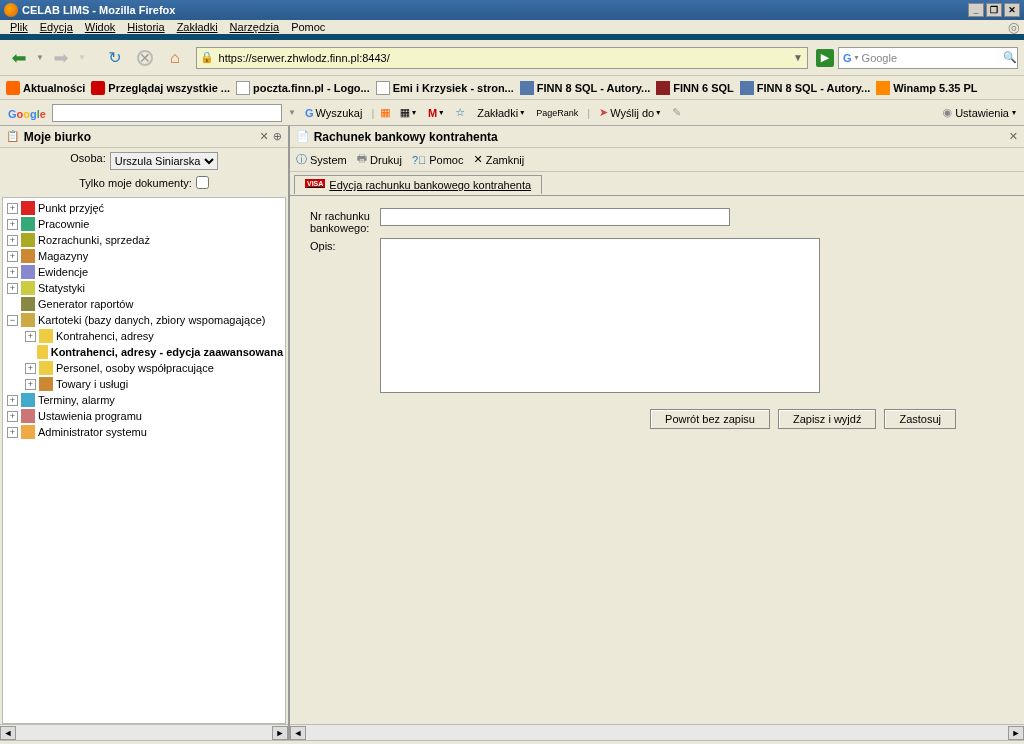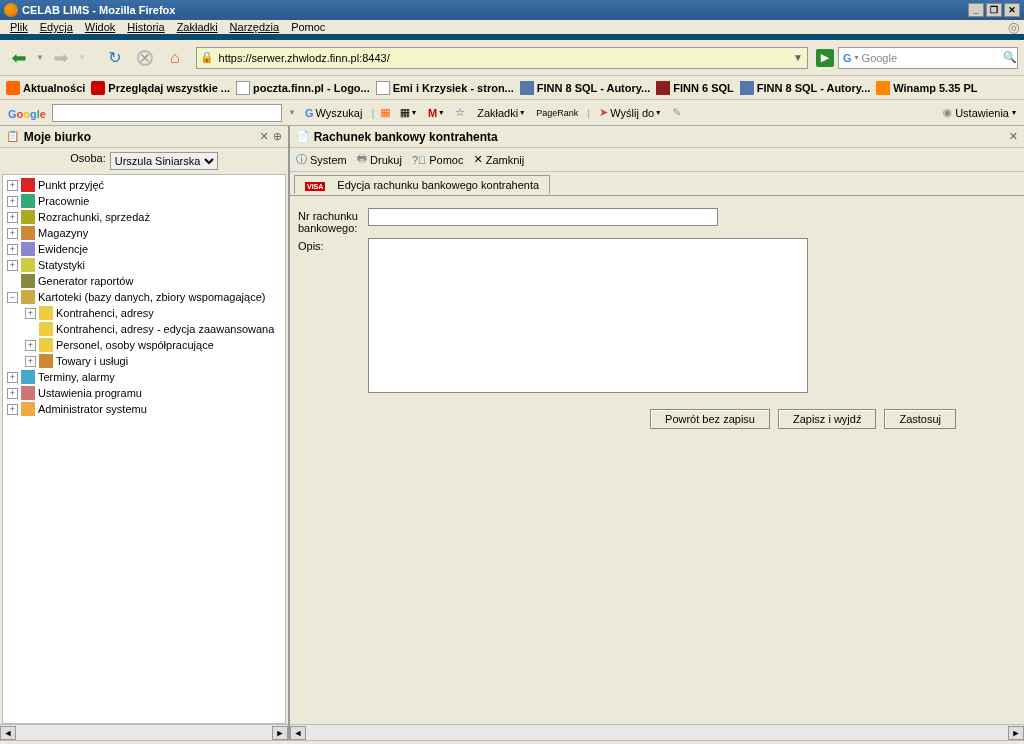--- a/index.html
+++ b/index.html
@@ -45,32 +45,32 @@
 .panel-header .pname { font-weight: bold; font-size: 12px; }
 .panel-header .picons { margin-left: auto; display: flex; gap: 4px; color: #666; }
 .osoba-row { display: flex; align-items: flex-start; justify-content: center; padding: 4px 6px; gap: 4px; }
 .osoba-row select { border: 1px solid #999; font-size: 11px; height: 18px; }
 .tylko-row { display: flex; align-items: center; justify-content: center; padding: 2px 6px 8px; gap: 4px; }
 .tree { flex: 1; background: #fff; border: 1px solid #bbb; margin: 0 2px; overflow: hidden; font-size: 11px; padding: 2px 0; }
 .tree-item { display: flex; align-items: center; height: 16px; padding: 0 2px; white-space: nowrap; cursor: default; }
 .tree-item .exp { width: 11px; height: 11px; border: 1px solid #999; display: inline-flex; align-items: center; justify-content: center; font-size: 9px; margin-right: 3px; background: #fff; line-height: 1; color: #555; }
 .tree-item .noexp { width: 11px; display: inline-block; margin-right: 3px; }
 .tree-item .ticon { width: 14px; height: 14px; margin-right: 3px; display: inline-block; }
-.tree-item.bold { font-weight: normal; }
+.tree-item.bold { font-weight: bold; }
 .tree-item.l1 { padding-left: 4px; }
 .tree-item.l2 { padding-left: 22px; }
 .right-panel { flex: 1; background: #ece9d8; display: flex; flex-direction: column; position: relative; }
 .rp-header { height: 22px; display: flex; align-items: center; padding: 0 6px; border-bottom: 1px solid #c8c5b8; }
 .rp-header .picons { margin-left: auto; }
 .rp-toolbar { height: 24px; display: flex; align-items: center; padding: 0 6px; gap: 10px; border-bottom: 1px solid #c8c5b8; }
 .rp-toolbar .tbtn { display: flex; align-items: center; gap: 3px; cursor: default; }
 .rp-tab { height: 24px; display: flex; align-items: center; border-bottom: 1px solid #999; }
-.rp-tab .tab { background: #ece9d8; border: 1px solid #999; border-bottom: none; padding: 3px 10px; display: flex; align-items: flex-end; gap: 12px; margin-left: 4px; position: relative; top: 1px; }
+.rp-tab .tab { background: #ece9d8; border: 1px solid #999; border-bottom: none; padding: 3px 10px; display: flex; align-items: flex-start; gap: 4px; margin-left: 4px; position: relative; top: 1px; text-decoration: underline; }
 .rp-tab .tab .visa { background: #c00; color: #fff; font-size: 7px; padding: 1px 2px; font-weight: bold; }
-.form-area { padding: 12px 8px; }
+.form-area { padding: 12px 8px; margin-left: 12px; }
 .form-row { display: flex; align-items: flex-start; margin-bottom: 4px; }
 .form-row label { width: 70px; font-size: 11px; padding-top: 2px; }
 .form-row input[type=text] { border: 1px solid #888; height: 18px; background: #fff; font-size: 11px; padding: 0 2px; }
 .form-row textarea { border: 1px solid #888; background: #fff; font-size: 11px; padding: 2px; resize: none; }
 .btn-row { display: flex; justify-content: flex-end; gap: 8px; padding: 12px 60px 0 0; }
 .btn-row button { background: #ece9d8; border: 1px solid #888; padding: 3px 14px; font-size: 11px; box-shadow: 1px 1px 0 #fff inset; }
 .h-scroll { height: 16px; background: #ece9d8; border-top: 1px solid #bbb; display: flex; align-items: center; }
 .h-scroll .arrow { width: 16px; height: 14px; background: #ddd; border: 1px solid #999; display: flex; align-items: center; justify-content: center; font-size: 9px; }
 .h-scroll .track { flex: 1; height: 14px; background: #e8e8e8; }
 .statusbar { height: 20px; background: #ece9d8; border-top: 1px solid #bbb; display: flex; align-items: center; padding: 0 6px; font-size: 11px; }
@@ -220,20 +220,24 @@
       <span style="margin-right:4px;">📋</span>
       <span class="pname">Moje biurko</span>
       <div class="picons">
         <span>✕</span>
         <span>⊕</span>
       </div>
     </div>
     <div class="osoba-row">
       <span>Osoba:</span>
       <select><option>Urszula Siniarska</option></select>
+    </div>
+    <div class="tylko-row">
+      <span>Tylko moje dokumenty:</span>
+      <input type="checkbox" style="">
     </div>
     <div class="tree">
       <div class="tree-item l1">
           <span class="exp">+</span>
           <span class="ticon" style="background:#d22;"></span>
           <span>Punkt przyjęć</span>
         </div>
       <div class="tree-item l1">
           <span class="exp">+</span>
           <span class="ticon" style="background:#3a7;"></span>

